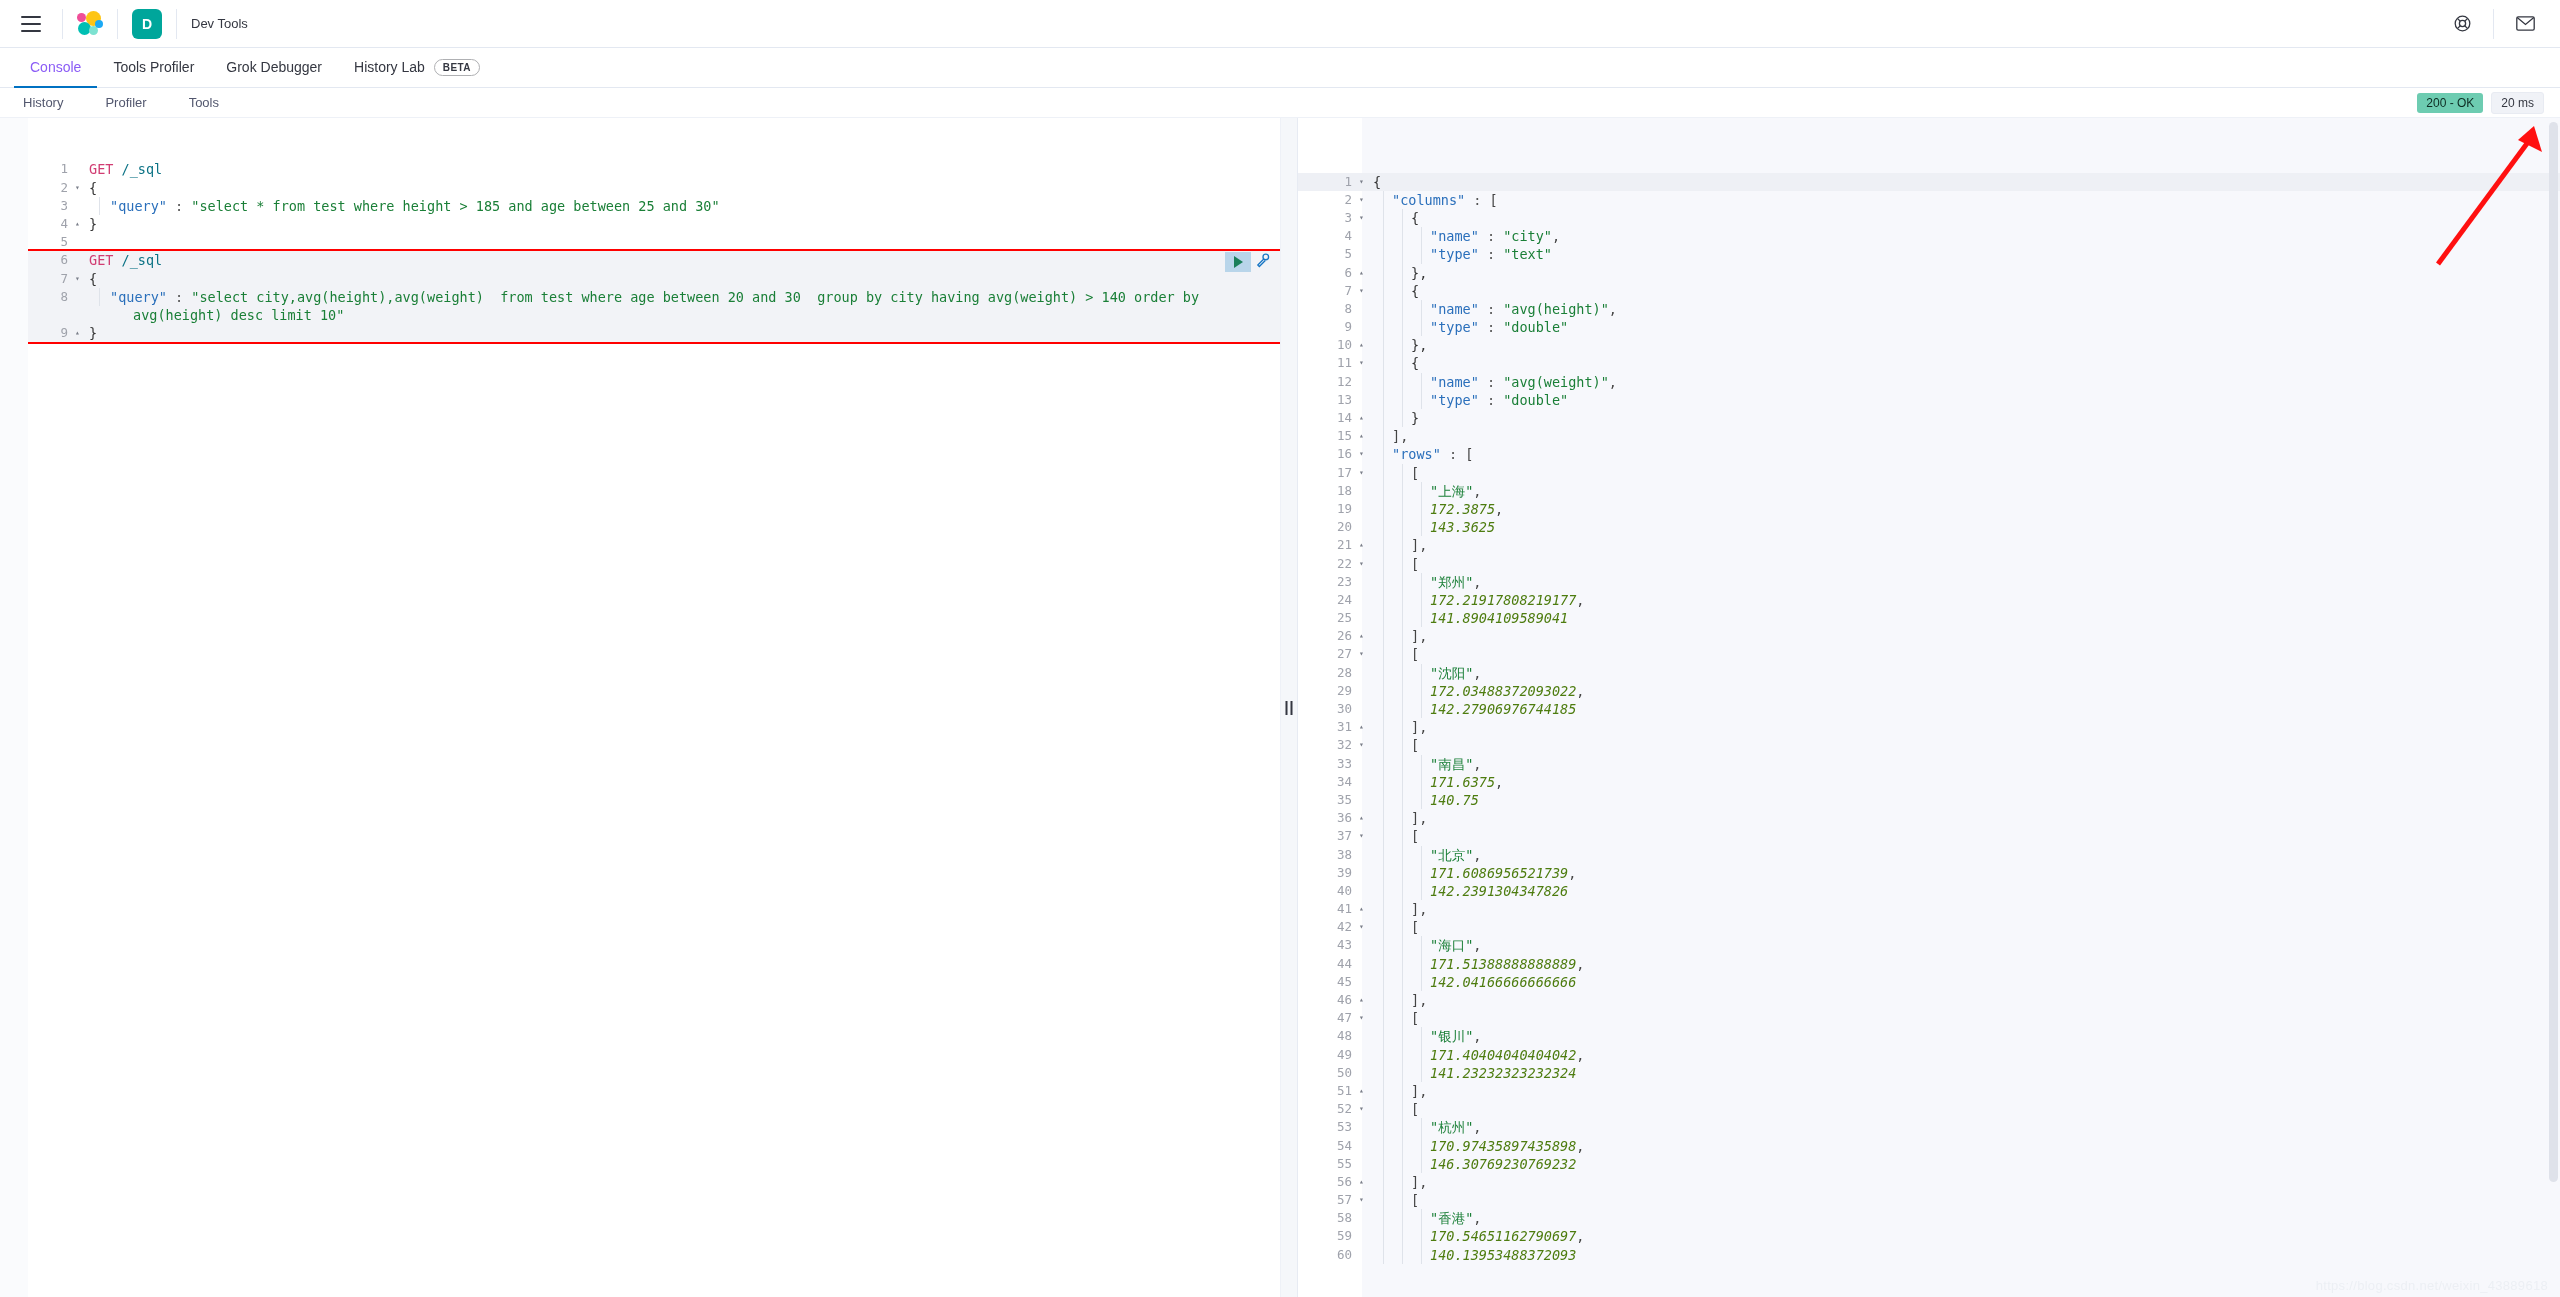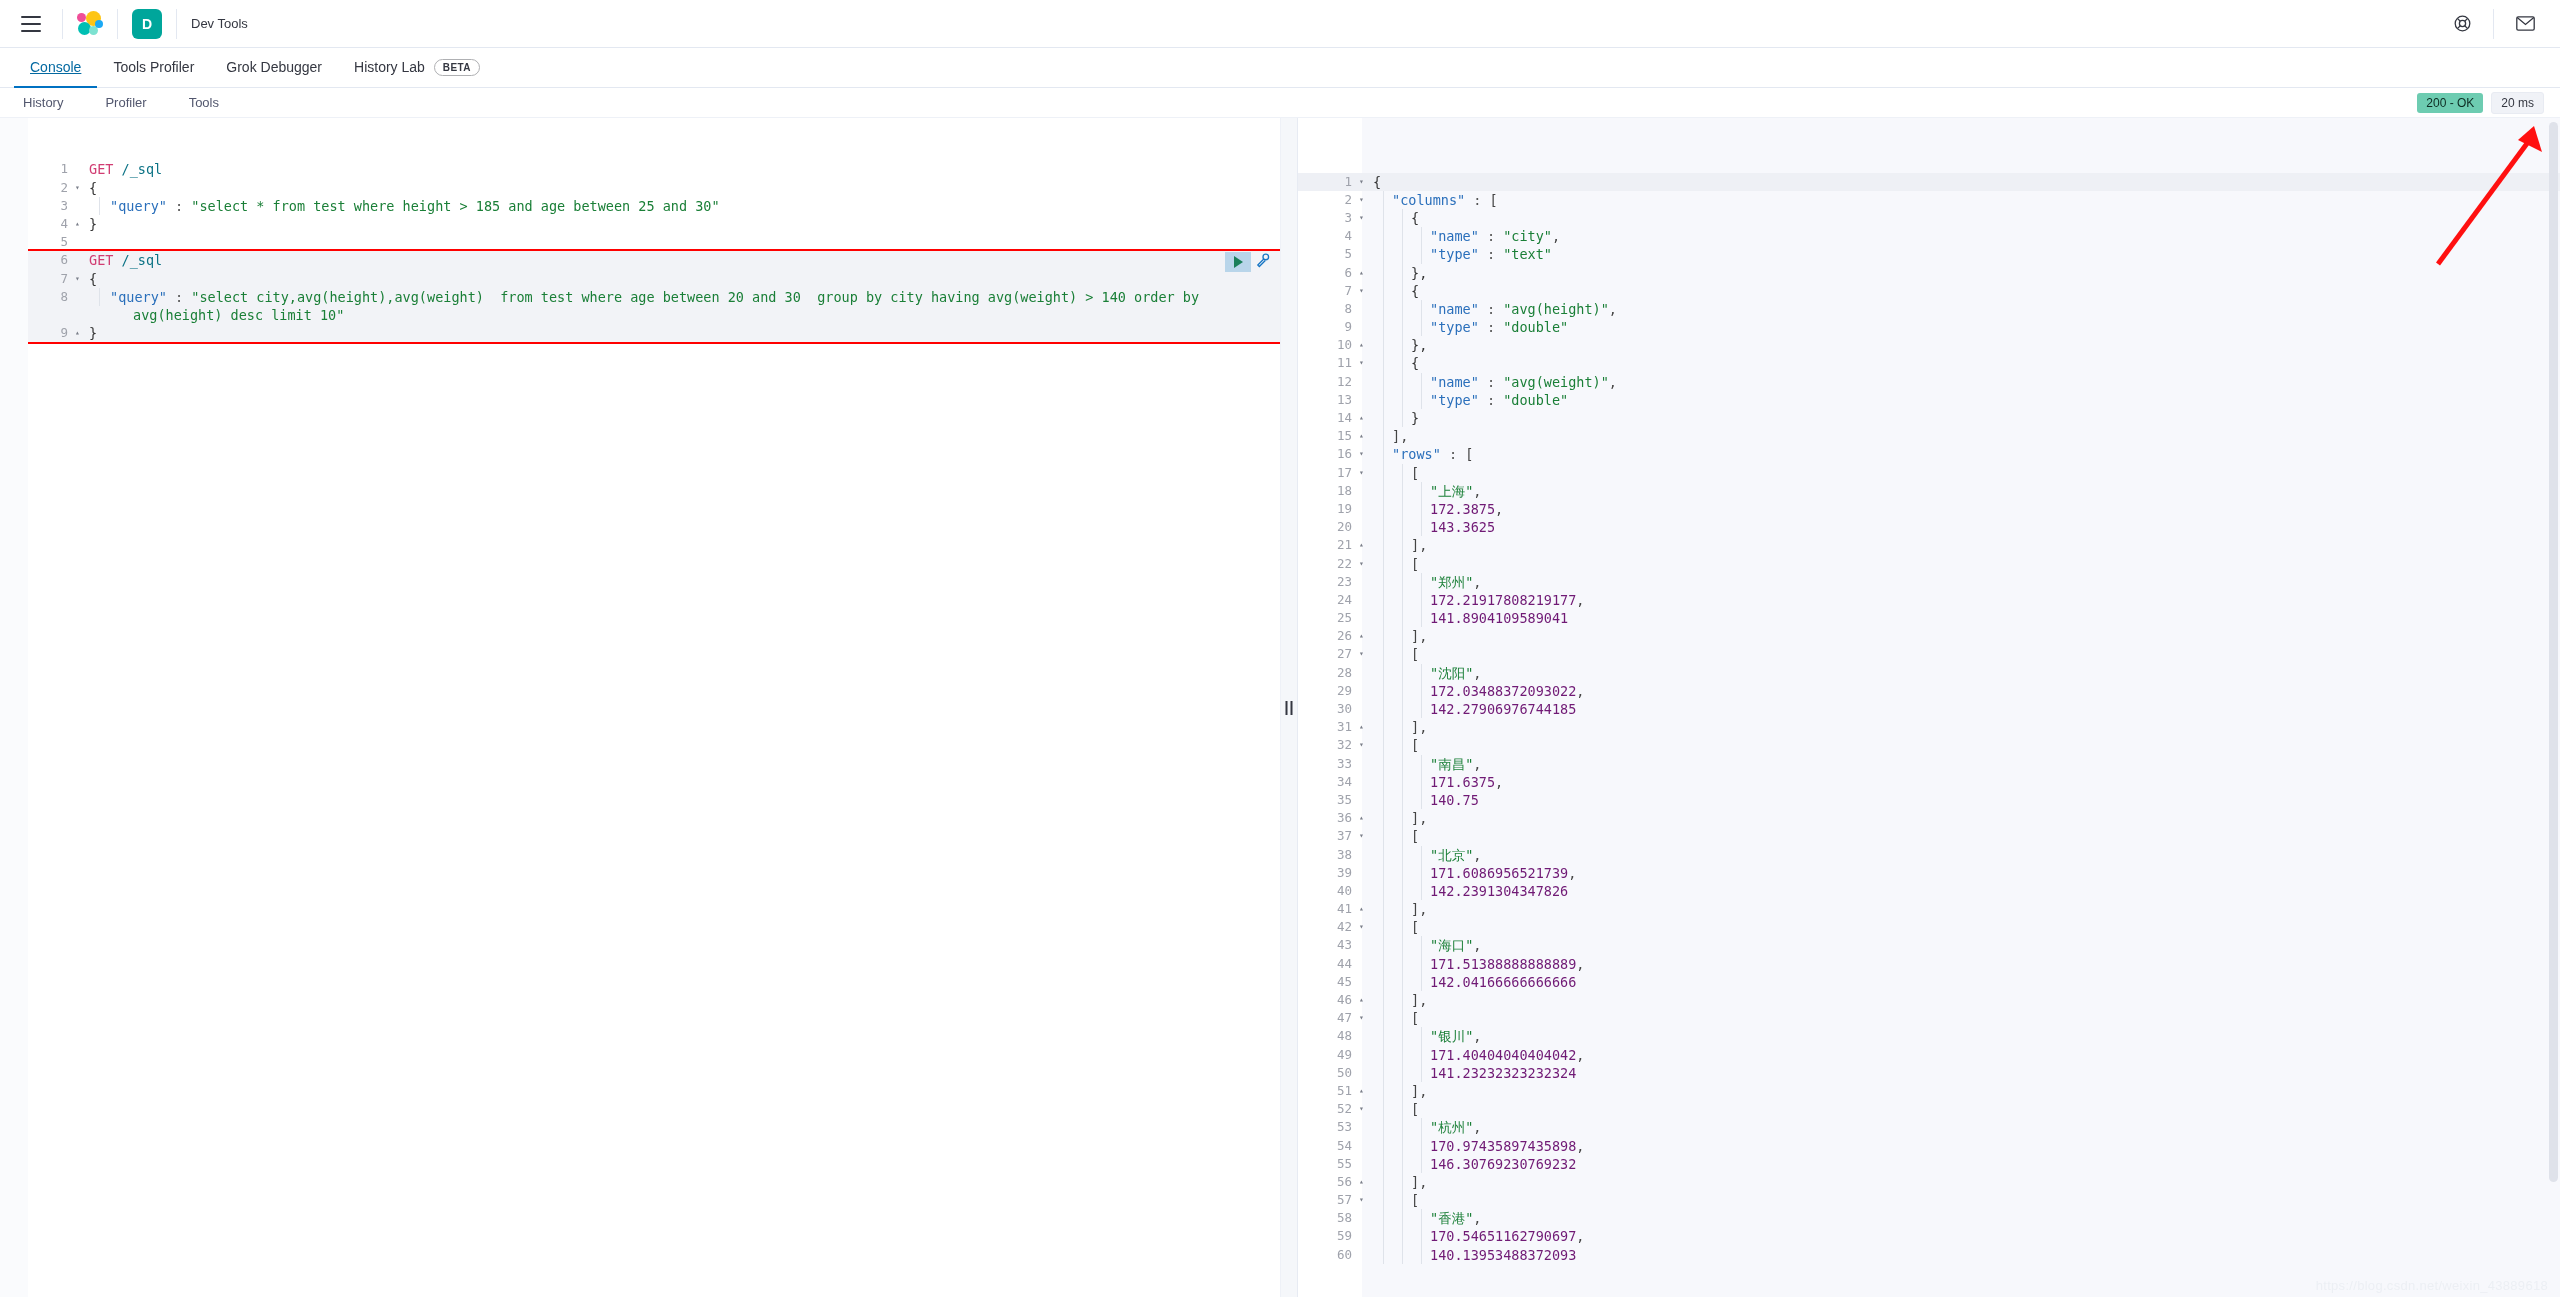--- a/index.html
+++ b/index.html
@@ -61,21 +61,21 @@
     gap: 0px;
   }
   .tab {
     height: 40px; padding: 0 16px;
     display: flex; align-items: center; gap: 9px;
     font-size: 14px; color: #343741;
     cursor: pointer;
     border-bottom: 2px solid transparent;
     position: relative; top: 1px;
   }
-  .tab.active { color: #0369a1; border-bottom-color: #0071c2; font-weight: 400; text-decoration: underline; }
+  .tab.active { color: #8b5cf6; border-bottom-color: #0071c2; font-weight: 400; }
   .beta-pill {
     border: 1px solid #afb0b3; border-radius: 10px;
     font-size: 10px; font-weight: 700; letter-spacing: .4px;
     padding: 2px 8px; color: #343741; background: #fff;
   }
 
   
   .subnav {
     height: 30px; background: #fff;
     display: flex; align-items: center;
@@ -161,21 +161,21 @@
   }
   .ctext { padding-left: 6px; line-height: 18.2px; }
 
   
   .t-method  { color: #d13c72; font-weight: 400; }
   .t-url     { color: #0b7285; }
   .t-brace   { color: #333; }
   .t-key     { color: #2a6fbb; }
   .t-colon   { color: #555; }
   .t-string  { color: #1a7f37; }
-  .t-num     { color: #701a75; }
+  .t-num     { color: #4d7c0f; font-style: italic; }
   .t-punct   { color: #444; }
   .indent-guide {
     border-left: 1px solid #dfe3ea;
     display: inline-block;
     height: 18.2px;
     vertical-align: top;
     width: 0;
   }
 
   

